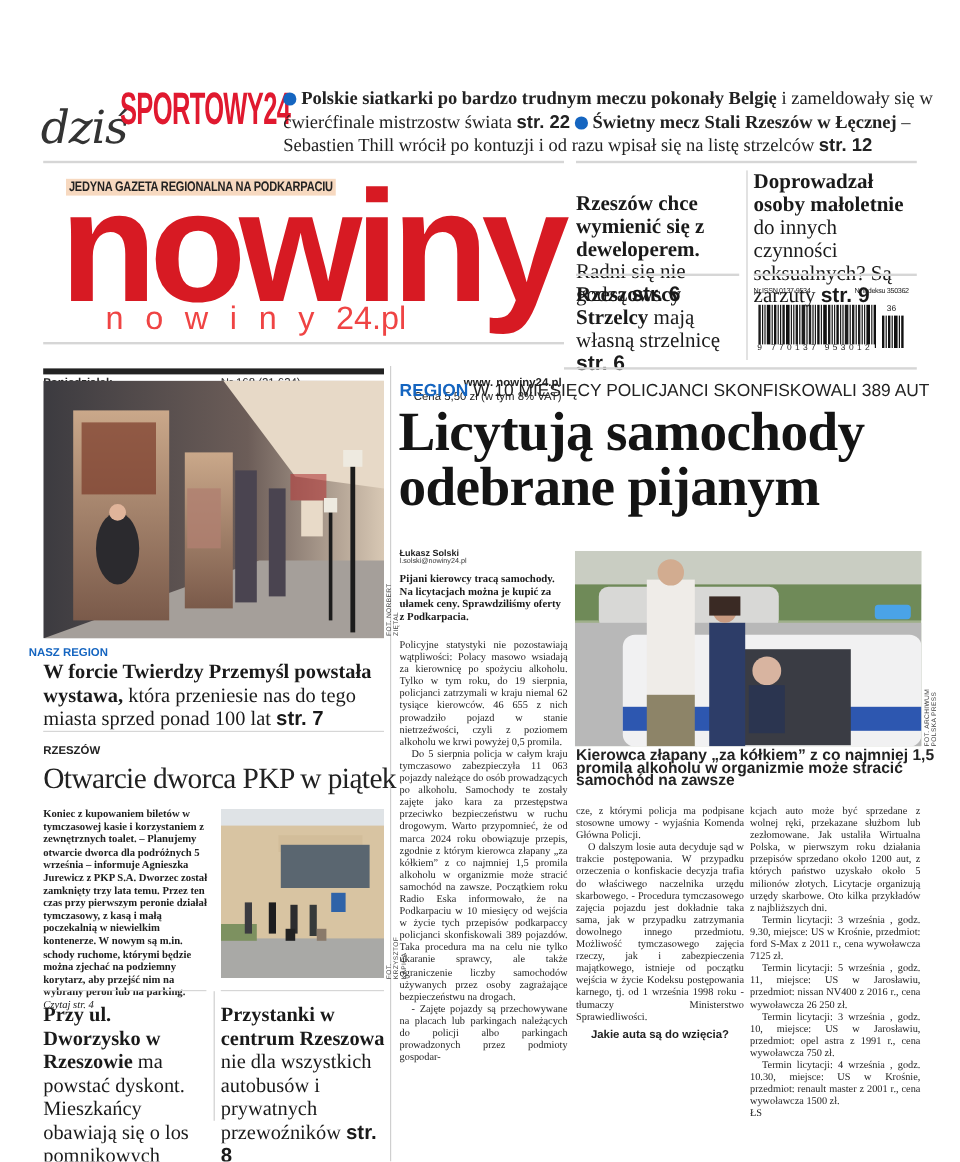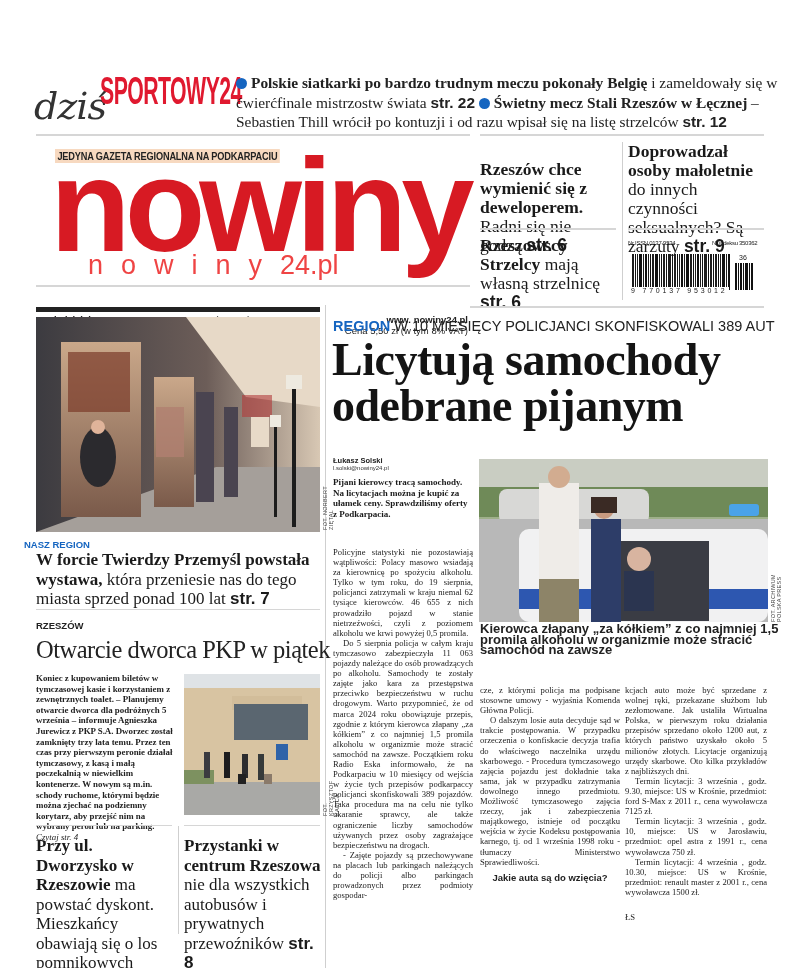--- a/index.html
+++ b/index.html
@@ -41,21 +41,21 @@
   .photo { position: absolute; overflow: hidden; }
   .kicker { font-family: "Liberation Sans", sans-serif; font-weight: 700; font-size: 9.5px; letter-spacing: 0; }
   .credit { position: absolute; font-family: "Liberation Sans", sans-serif; font-size: 5.5px; color: #444; writing-mode: vertical-rl; transform: rotate(180deg); letter-spacing: 0.3px; }
 
   
   #region-line { left: 333px; top: 318px; font-family: "Liberation Sans", sans-serif; font-size: 14.5px; color: #222; }
   #region-line .tag { color: #1565c0; font-weight: 700; margin-right: 4px; }
   #headline { left: 332px; top: 337px; width: 470px; font-family: "Liberation Serif", serif; font-weight: 700; font-size: 46px; line-height: 46px; color: #141414; letter-spacing: -0.5px; }
   .body-text { font-family: "Liberation Serif", serif; font-size: 8.6px; line-height: 10.1px; color: #222; text-align: justify; hyphens: auto; }
   .body-text p { text-indent: 10px; }
-  .body-text p.noind { text-indent: 0; margin-top: 15px; }
+  .body-text p.noind { text-indent: 0; }
 </style>
 </head>
 <body>
 
 <div id="dzis" class="abs">dziś</div>
 <div id="sportowy" class="abs">SPORTOWY24</div>
 <div id="teaser-text" class="abs">
   <span class="dot"></span><strong>Polskie siatkarki po bardzo trudnym meczu pokonały Belgię</strong><span> i zameldowały się w ćwierćfinale mistrzostw świata </span><b class="pg">str. 22</b>
   <span class="dot"></span><strong>Świetny mecz Stali Rzeszów w Łęcznej</strong><span> – Sebastien Thill wrócił po kontuzji i od razu wpisał się na listę strzelców </span><b class="pg">str. 12</b>
 </div>
@@ -268,16 +268,17 @@
 
 <div class="abs body-text" style="left:480px;top:670px;width:140px;">
   <p class="noind">cze, z którymi policja ma podpisane stosowne umowy - wyjaśnia Komenda Główna Policji.</p>
   <p>O dalszym losie auta decyduje sąd w trakcie postępowania. W przypadku orzeczenia o konfiskacie decyzja trafia do właściwego naczelnika urzędu skarbowego. - Procedura tymczasowego zajęcia pojazdu jest dokładnie taka sama, jak w przypadku zatrzymania dowolnego innego przedmiotu. Możliwość tymczasowego zajęcia rzeczy, jak i zabezpieczenia majątkowego, istnieje od początku wejścia w życie Kodeksu postępowania karnego, tj. od 1 września 1998 roku - tłumaczy Ministerstwo Sprawiedliwości.</p>
   <div class="sans" style="font-weight:700;font-size:9.5px;text-align:center;margin:6px 0 1px;">Jakie auta są do wzięcia?</div>
 </div>
 
 <div class="abs body-text" style="left:625px;top:670px;width:142px;">
   <p class="noind">kcjach auto może być sprzedane z wolnej ręki, przekazane służbom lub zezłomowane. Jak ustaliła Wirtualna Polska, w pierwszym roku działania przepisów sprzedano około 1200 aut, z których państwo uzyskało około 5 milionów złotych. Licytacje organizują urzędy skarbowe. Oto kilka przykładów z najbliższych dni.</p>
   <p>Termin licytacji: 3 września , godz. 9.30, miejsce: US w Krośnie, przedmiot: ford S-Max z 2011 r., cena wywoławcza 7125 zł.</p>
+  <p>Termin licytacji: 5 września , godz. 11, miejsce: US w Jarosławiu, przedmiot: nissan NV400 z 2016 r., cena wywoławcza 26 250 zł.</p>
   <p>Termin licytacji: 3 września , godz. 10, miejsce: US w Jarosławiu, przedmiot: opel astra z 1991 r., cena wywoławcza 750 zł.</p>
   <p>Termin licytacji: 4 września , godz. 10.30, miejsce: US w Krośnie, przedmiot: renault master z 2001 r., cena wywoławcza 1500 zł.</p>
   <p class="noind">ŁS</p>
 </div>
 
 </body></html>

